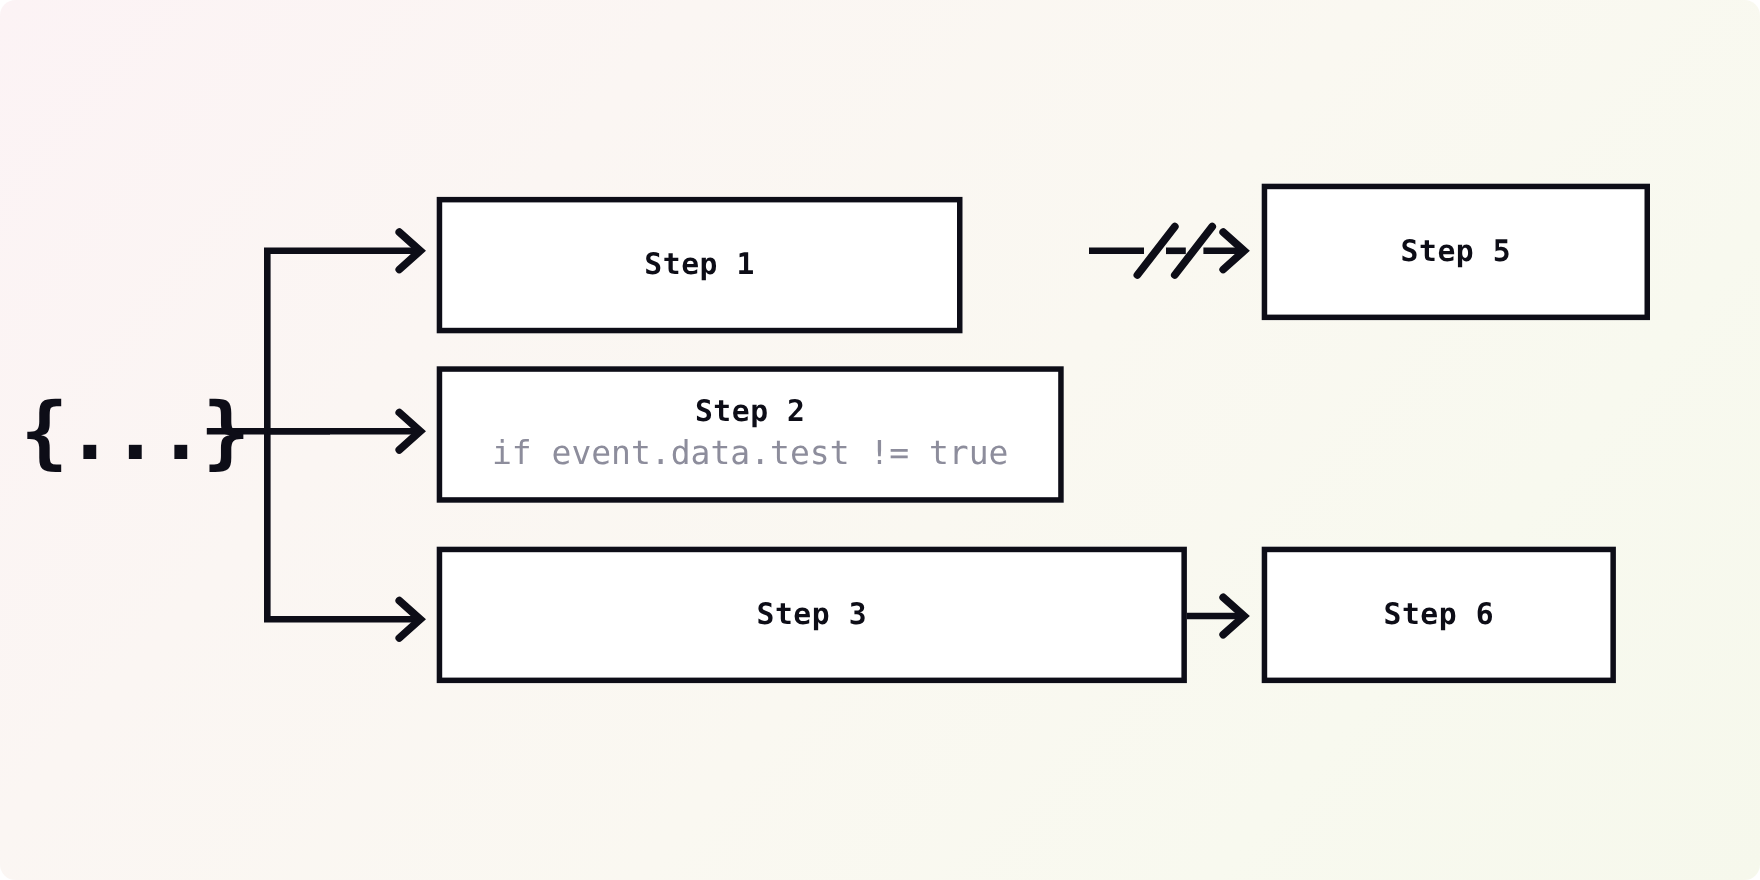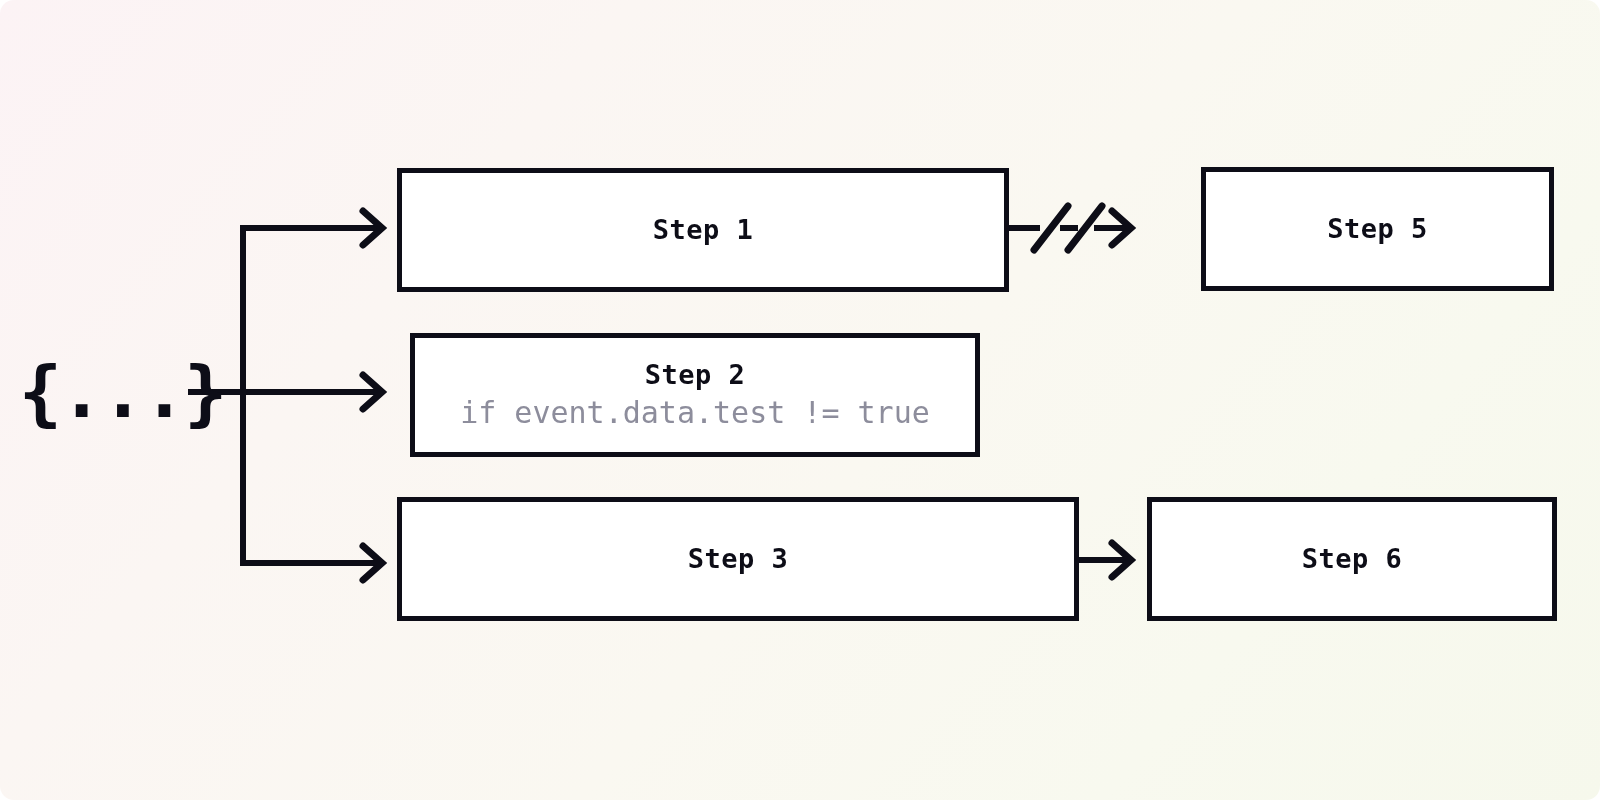--- a/index.html
+++ b/index.html
@@ -62,25 +62,25 @@
     font-family: "DejaVu Sans Mono", "Liberation Mono", monospace;
     font-weight: normal;
     font-size: 30px;
     letter-spacing: 0px;
     color: #8d8d9c;
     white-space: nowrap;
     margin-top: 4px;
   }
 
   
-  #node-step1 { left: 397px; top: 168px;  width: 612px; height: 124px; }
-  #node-step2 { left: 410px; top: 333px;  width: 570px; height: 124px; }
+  #node-step1 { left: 397px; top: 179px;  width: 478px; height: 124px; }
+  #node-step2 { left: 397px; top: 333px;  width: 570px; height: 124px; }
   #node-step3 { left: 397px; top: 497px;  width: 682px; height: 124px; }
-  #node-step5 { left: 1201px; top: 167px; width: 353px; height: 124px; }
-  #node-step6 { left: 1147px; top: 497px; width: 410px; height: 124px; }
+  #node-step5 { left: 1147px; top: 167px; width: 353px; height: 124px; }
+  #node-step6 { left: 1147px; top: 497px; width: 322px; height: 124px; }
 
   
   #node-step2 { justify-content: center; }
 
   
   #source-token {
     position: absolute;
     left: 62px;
     top: 338px;
     width: 120px;

